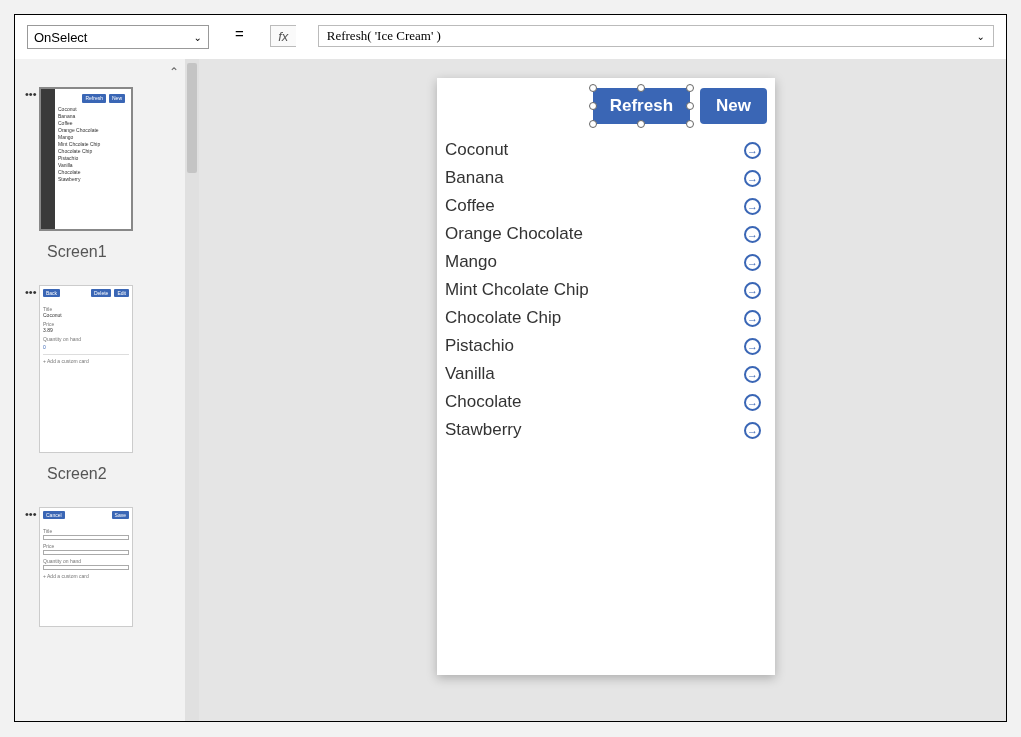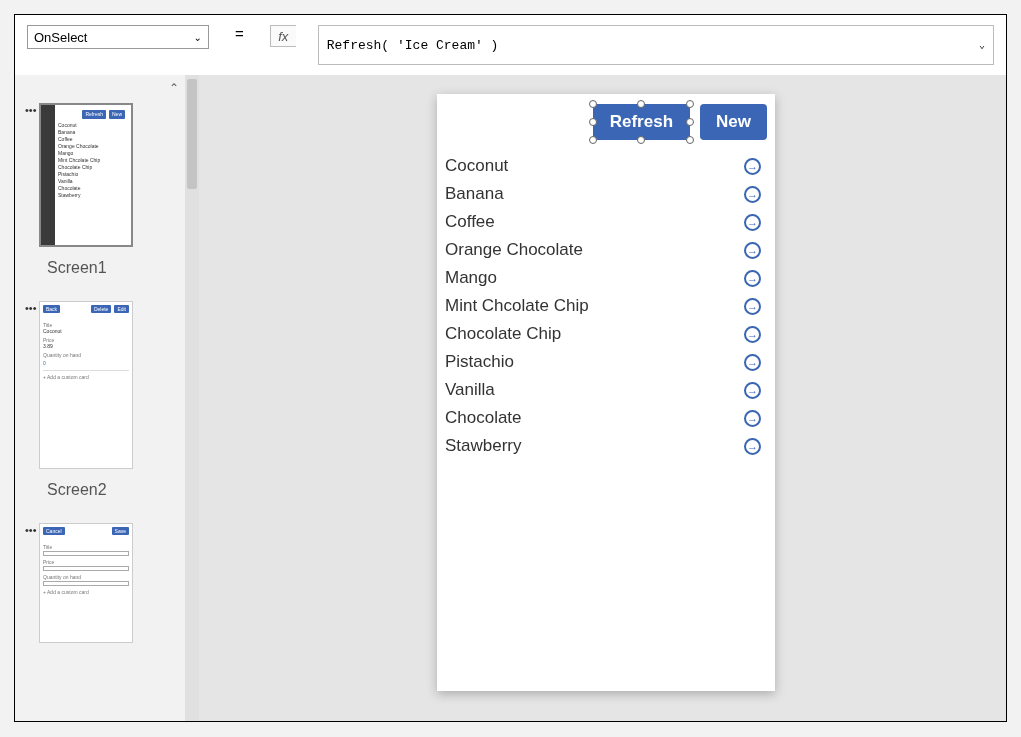--- a/index.html
+++ b/index.html
@@ -47,27 +47,27 @@
     display: flex;
     align-items: center;
     justify-content: center;
     font-style: italic;
     font-size: 13px;
     color: #555;
     background: #fafafa;
   }
   .formula-input {
     flex: 1;
-    height: 40px;
+    height: 22px;
     border: 1px solid #bbb;
     display: flex;
     align-items: center;
     justify-content: space-between;
     padding: 0 8px;
-    font-family: Liberation Mono, monospace;
+    font-family: Liberation Serif, serif;
     font-size: 13px;
   }
   
   .main {
     flex: 1;
     display: flex;
     background: #e5e5e5;
     overflow: hidden;
   }
   

